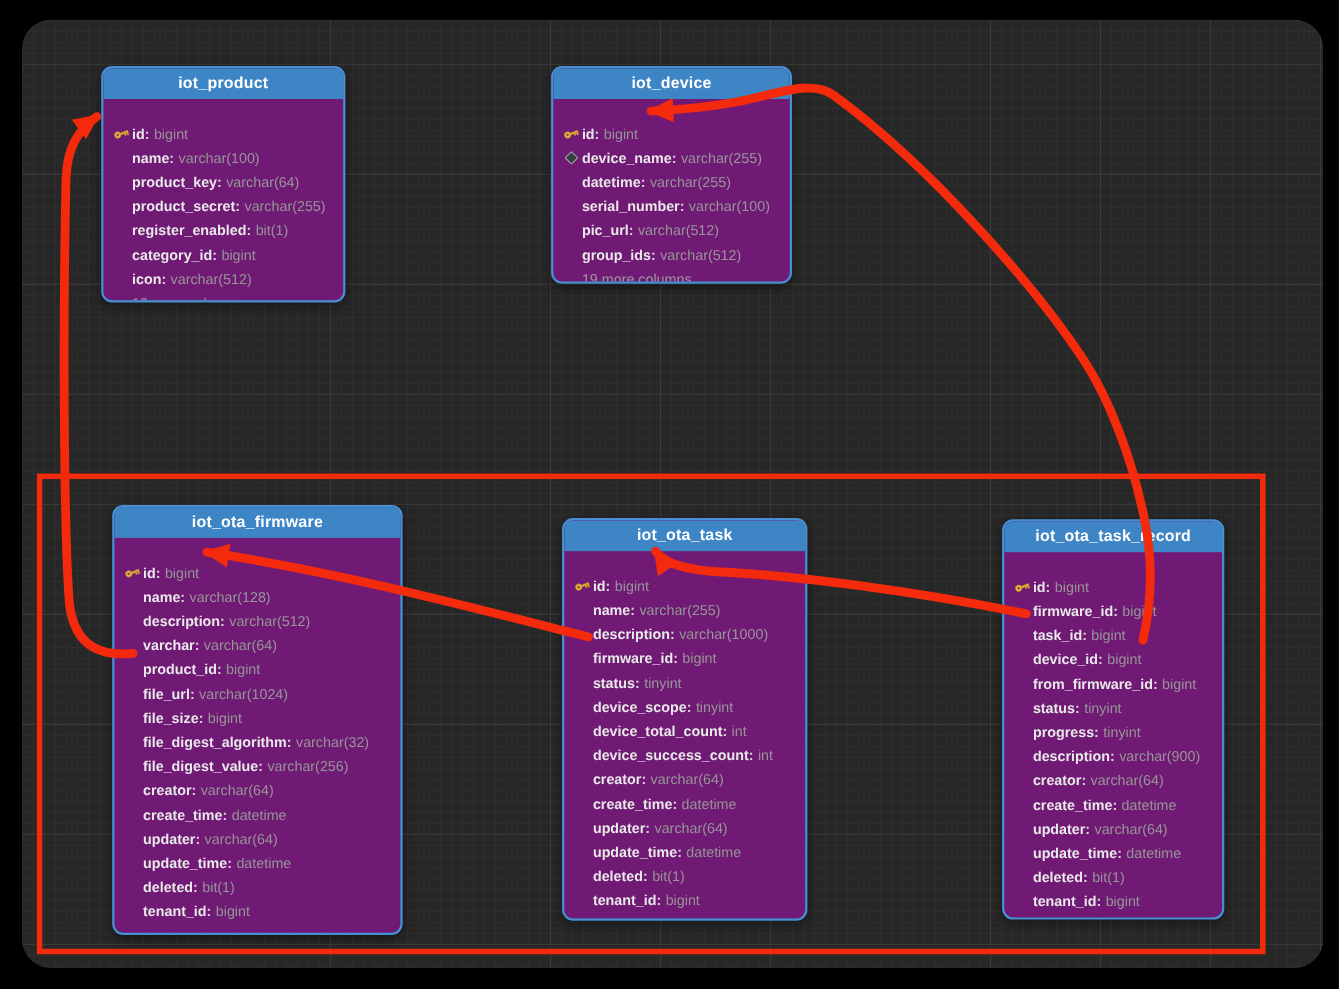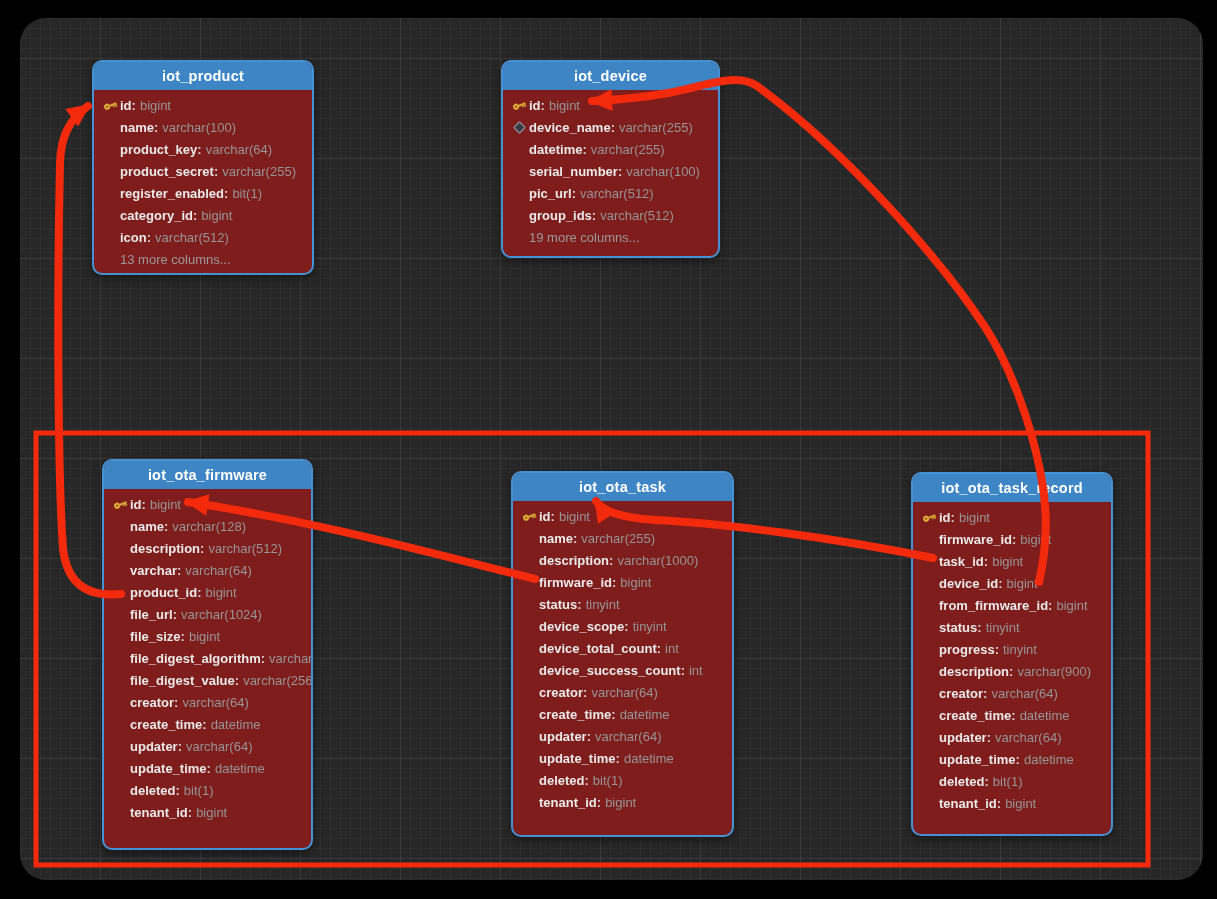--- a/index.html
+++ b/index.html
@@ -16,35 +16,35 @@
     background-image:
       linear-gradient(#3b3b3b 1px, transparent 1px),
       linear-gradient(90deg,#3b3b3b 1px, transparent 1px),
       linear-gradient(#2e2e2f 1px, transparent 1px),
       linear-gradient(90deg,#2e2e2f 1px, transparent 1px);
     background-size:100px 100px,100px 100px,10px 10px,10px 10px;
     background-position:0 40px,-20px 0,0 0,0 0;
   }
   .table{
     position:absolute;
-    background:#7f1d1d;
+    background:#701a75;
     border:2px solid #4492d4;
     border-radius:10px;
     box-shadow:0 3px 10px rgba(0,0,0,.45);
     box-sizing:border-box;
     overflow:hidden;
   }
   .table-header{
     height:28px;line-height:28px;
     background:#3d85c4;
     color:#fff;font-size:14.5px;font-weight:bold;
     text-align:center;
     letter-spacing:.2px;
   }
-  .table-body{padding-top:4px;}
+  .table-body{padding-top:20px;}
   .row{
     height:22px;display:flex;align-items:center;
     padding:0 10px 0 6px;white-space:nowrap;
     font-size:13px;
   }
   .cell-icon{
     width:20px;min-width:20px;height:16px;
     display:inline-flex;align-items:center;justify-content:center;
   }
   .col-name{color:#e9e9e9;font-weight:bold;}
@@ -177,21 +177,21 @@
         <span class="col-sep">:</span>
         <span class="col-type">varchar(512)</span>
       </div>
       <div class="row more-row">
         <span class="cell-icon"></span>
         <span class="col-type">19 more columns...</span>
       </div>
     </div>
 </div>
 
-<div class="table" style="left:102px;top:459px;width:211px;height:391px">
+<div class="table" style="left:102px;top:459px;width:264px;height:391px">
   <div class="table-header">iot_ota_firmware</div>
   <div class="table-body">
       <div class="row">
         <span class="cell-icon">
           <svg width="15" height="15" viewBox="0 0 24 24">
             <g transform="rotate(-22 12 12)">
               <path fill="#edb73d" stroke="#c2912c" stroke-width="1" fill-rule="evenodd" d="M6.2 7.2 a4.6 4.6 0 1 0 0 9.2 a4.6 4.6 0 0 0 0-9.2 z m0 2.9 a1.7 1.7 0 1 1 0 3.4 a1.7 1.7 0 0 1 0-3.4 z"></path>
               <rect x="9.8" y="10.7" width="12" height="2.6" fill="#edb73d" stroke="#c2912c" stroke-width="0.8"></rect>
               <rect x="15.6" y="13" width="2.1" height="3.4" fill="#edb73d" stroke="#c2912c" stroke-width="0.8"></rect>
               <rect x="19.3" y="13" width="2.1" height="4.2" fill="#edb73d" stroke="#c2912c" stroke-width="0.8"></rect>

